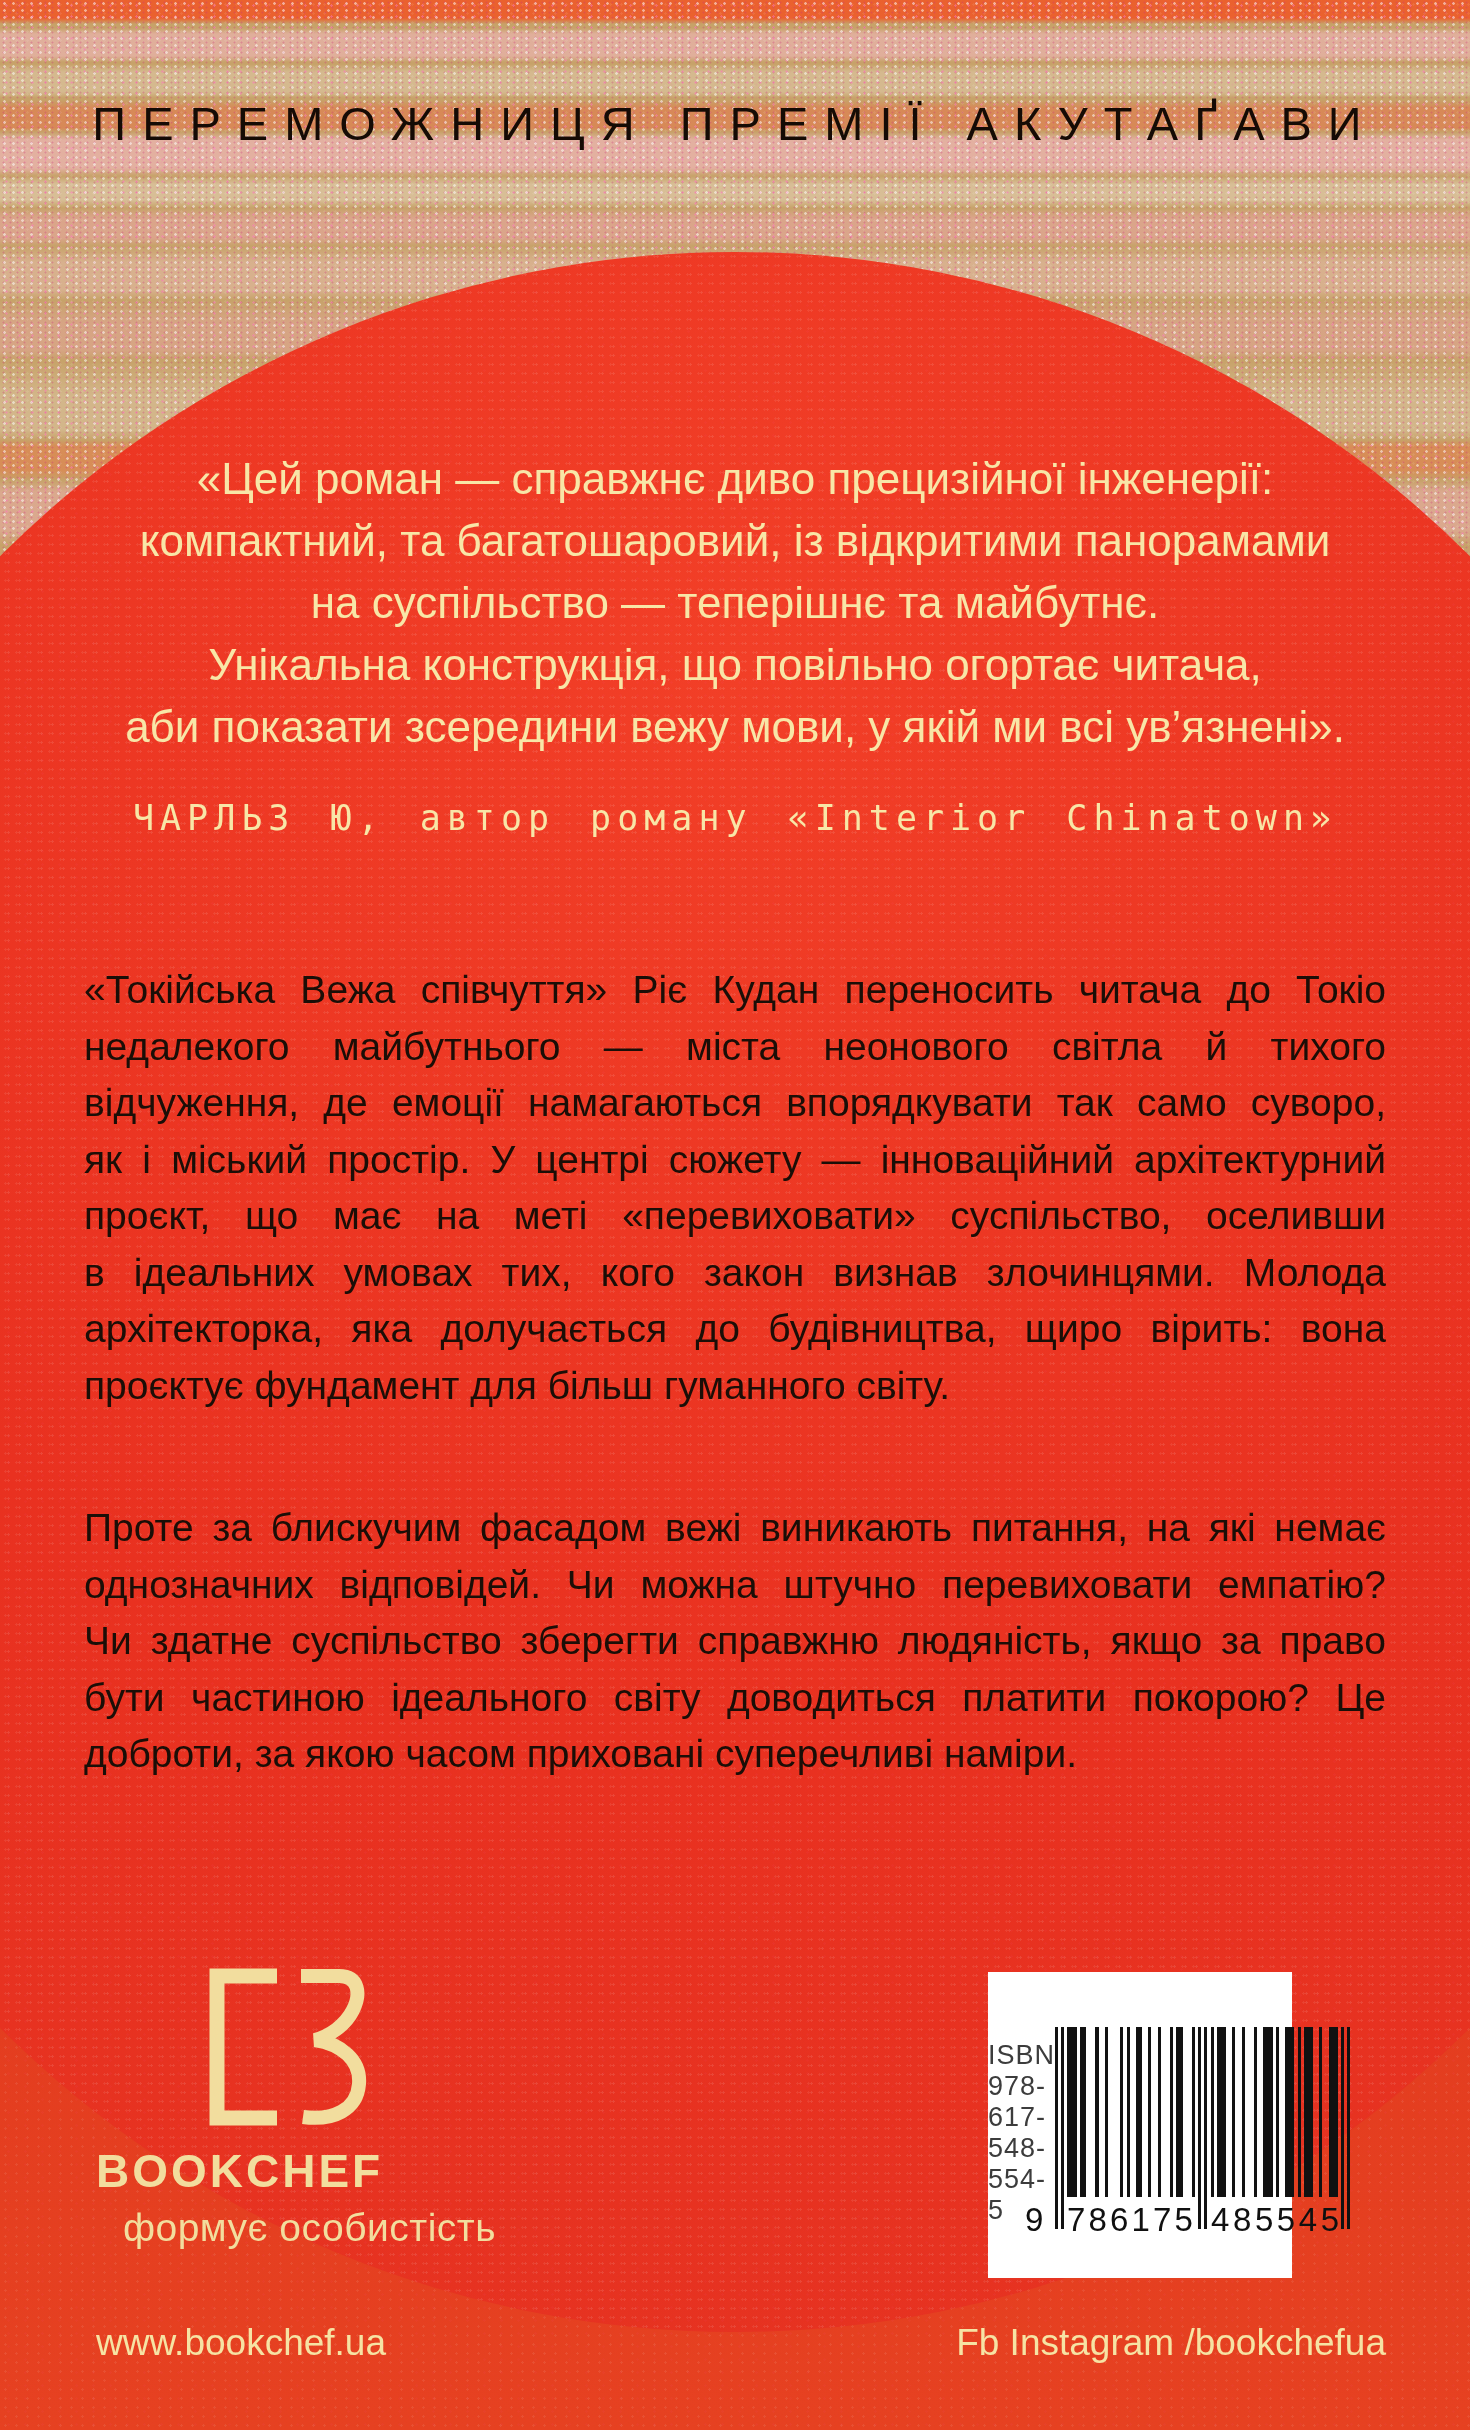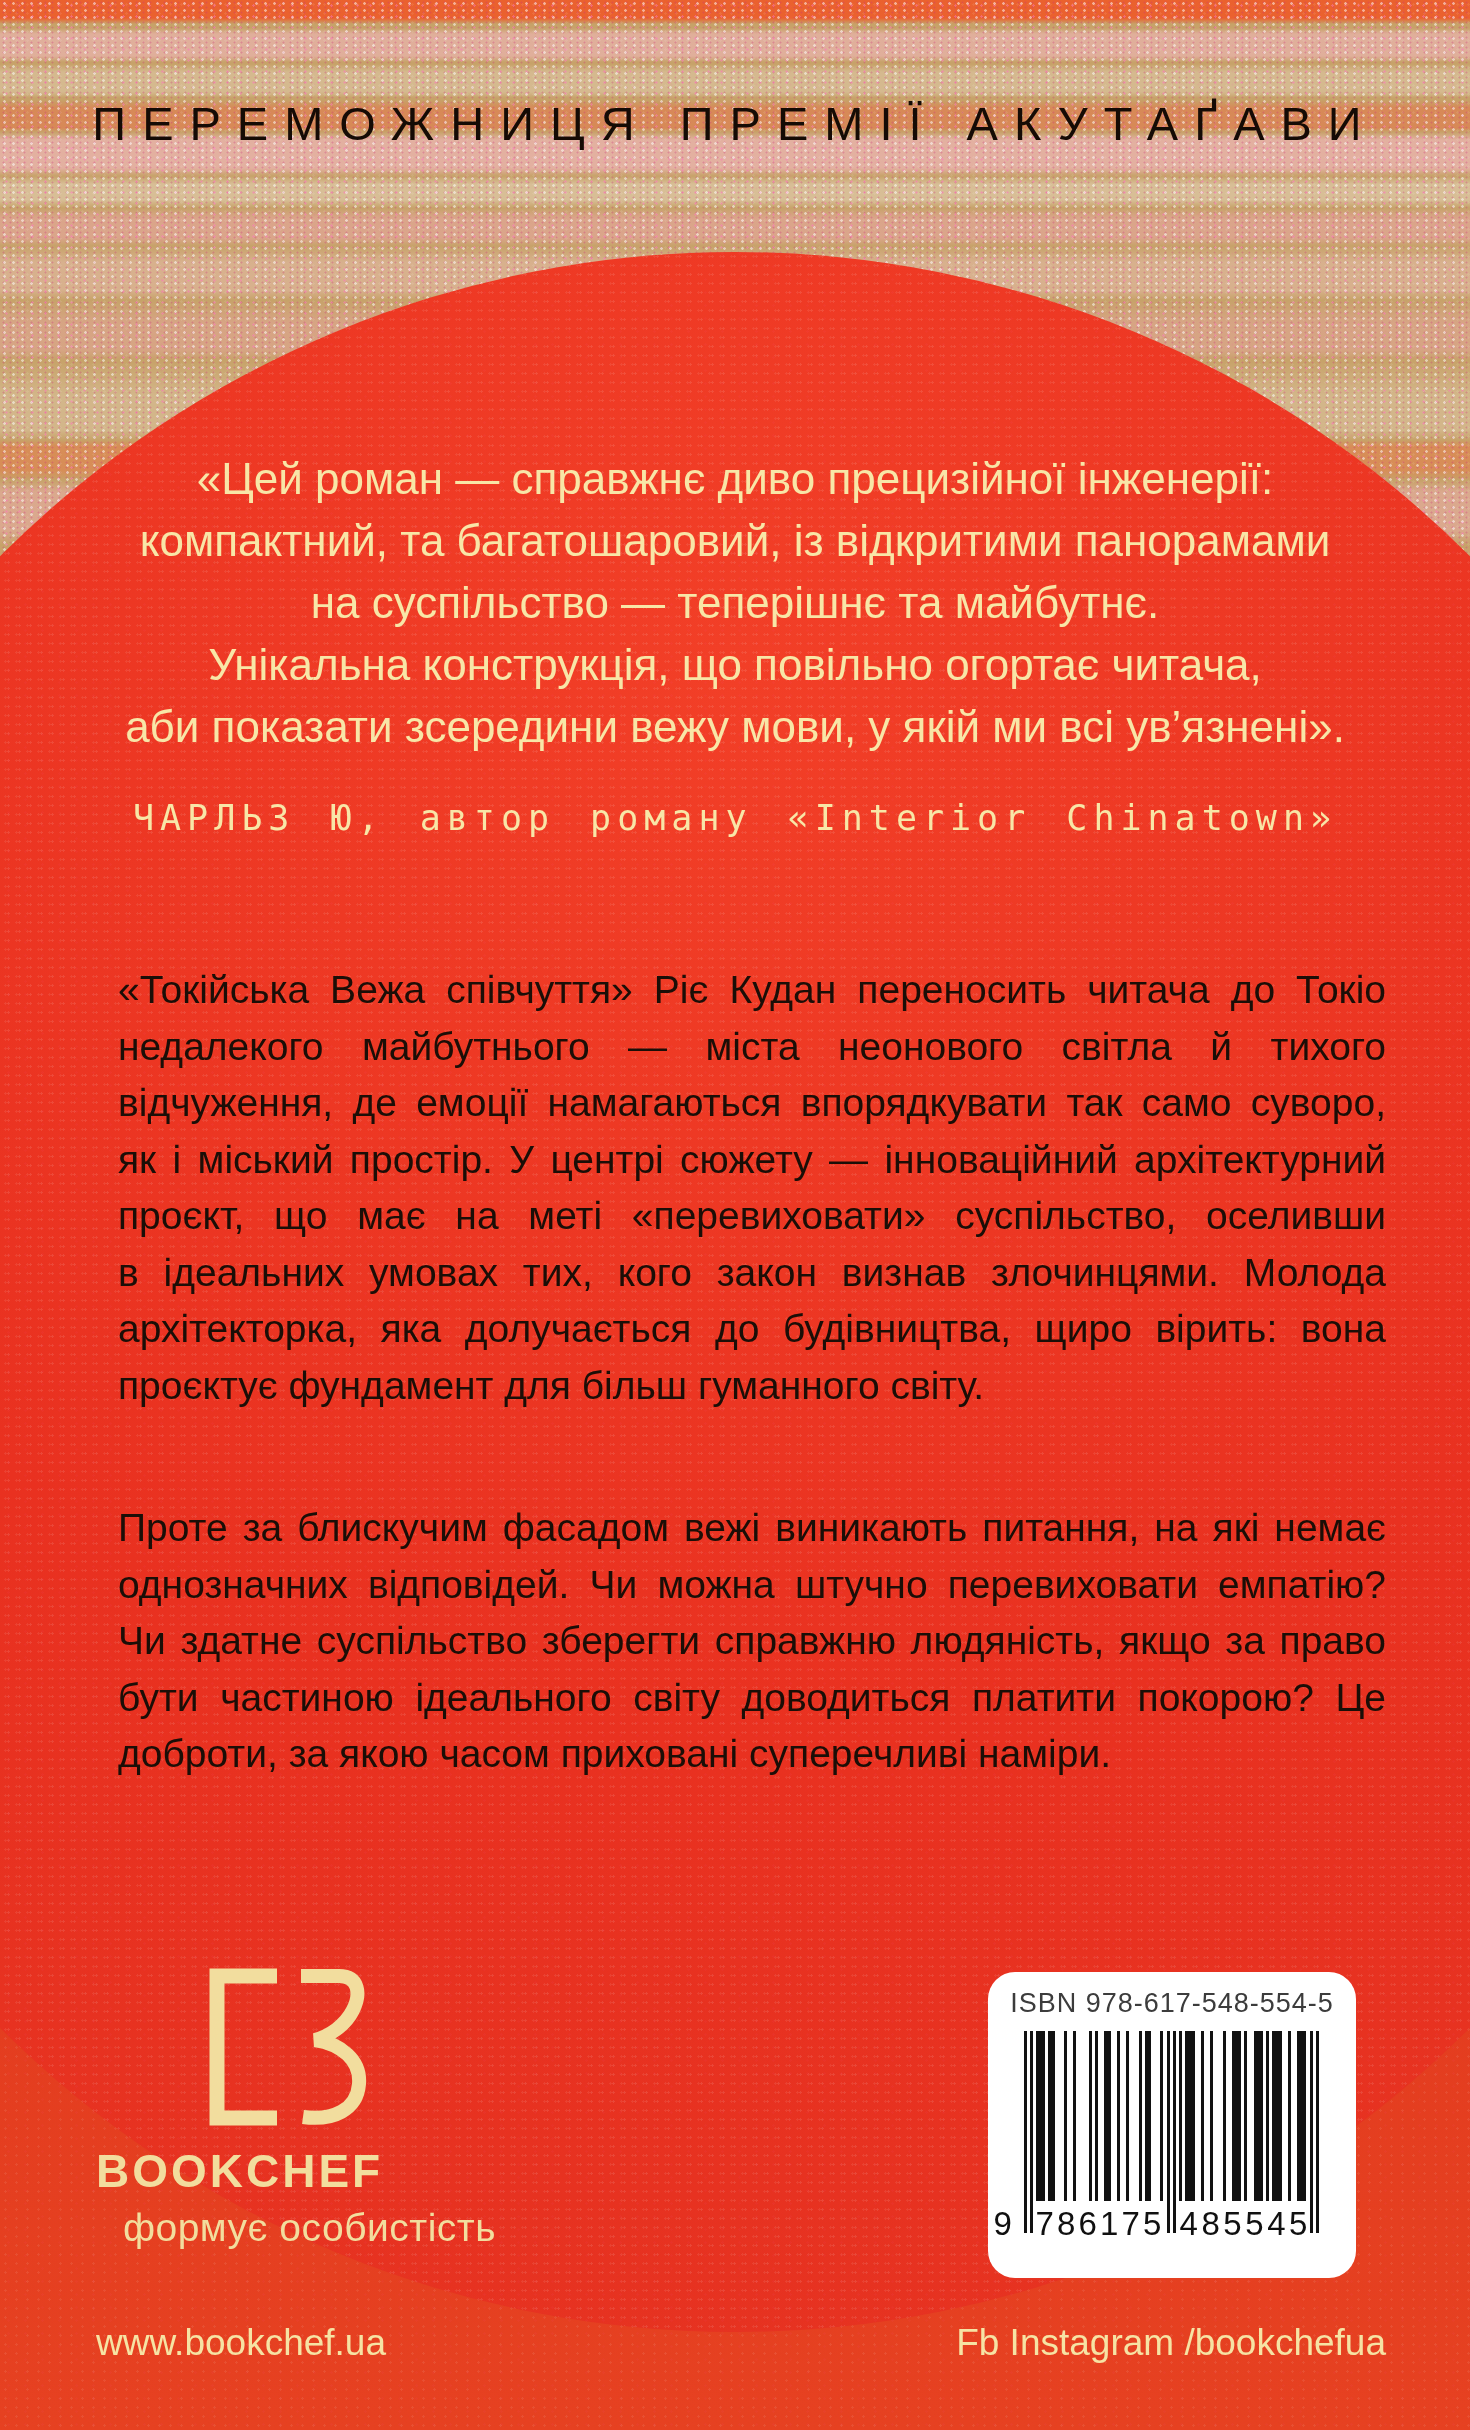--- a/index.html
+++ b/index.html
@@ -71,33 +71,33 @@
   .attribution{
     position:absolute;top:798px;left:0;right:0;
     text-align:center;color:#f8e6a7;
     font-family:"DejaVu Sans Mono",monospace;
     font-size:35px;letter-spacing:6px;word-spacing:8px;
   }
   
   .para{position:absolute;left:84px;right:84px;color:#1b0e07;font-size:39px;line-height:56.5px;}
   #para1{top:962px;}
   #para2{top:1500px;}
-  .para .line{text-align:justify;text-align-last:justify;margin-left:34px;}
+  .para .line{text-align:justify;text-align-last:justify;}
   .para .line.last{text-align-last:left;}
 
   
   .logo-block{position:absolute;left:96px;top:1968px;width:400px;text-align:center;color:#f2dd9e;}
   .logo-mark{display:block;margin:0 auto;}
   .brand{margin-top:18px;font-weight:700;font-size:46px;letter-spacing:3px;text-align:left;}
   .tagline{margin-top:8px;font-size:39px;letter-spacing:.5px;text-align:right;}
 
   
   .isbn-box{
-    position:absolute;left:988px;top:1972px;width:368px;height:306px;
-    background:#fff;display:flex;flex-direction:column;align-items:center;border-radius:27px;
+    position:absolute;left:988px;top:1972px;width:304px;height:306px;
+    background:#fff;display:flex;flex-direction:row;align-items:center;
   }
   .isbn-label{margin-top:16px;font-size:27px;letter-spacing:1px;color:#3c3c3c;}
   .barcode{position:relative;margin-top:12px;width:297px;height:208px;}
   .bars{display:flex;height:202px;}
   .bars .m{width:3.12px;height:170px;}
   .bars .m.on{background:#111;}
   .bars .m.guard{height:202px;}
   .bc-digits{position:absolute;left:-30px;bottom:-4px;width:360px;height:40px;
              font-size:33px;color:#101010;}
   .bc-digits span{position:absolute;bottom:0;}

